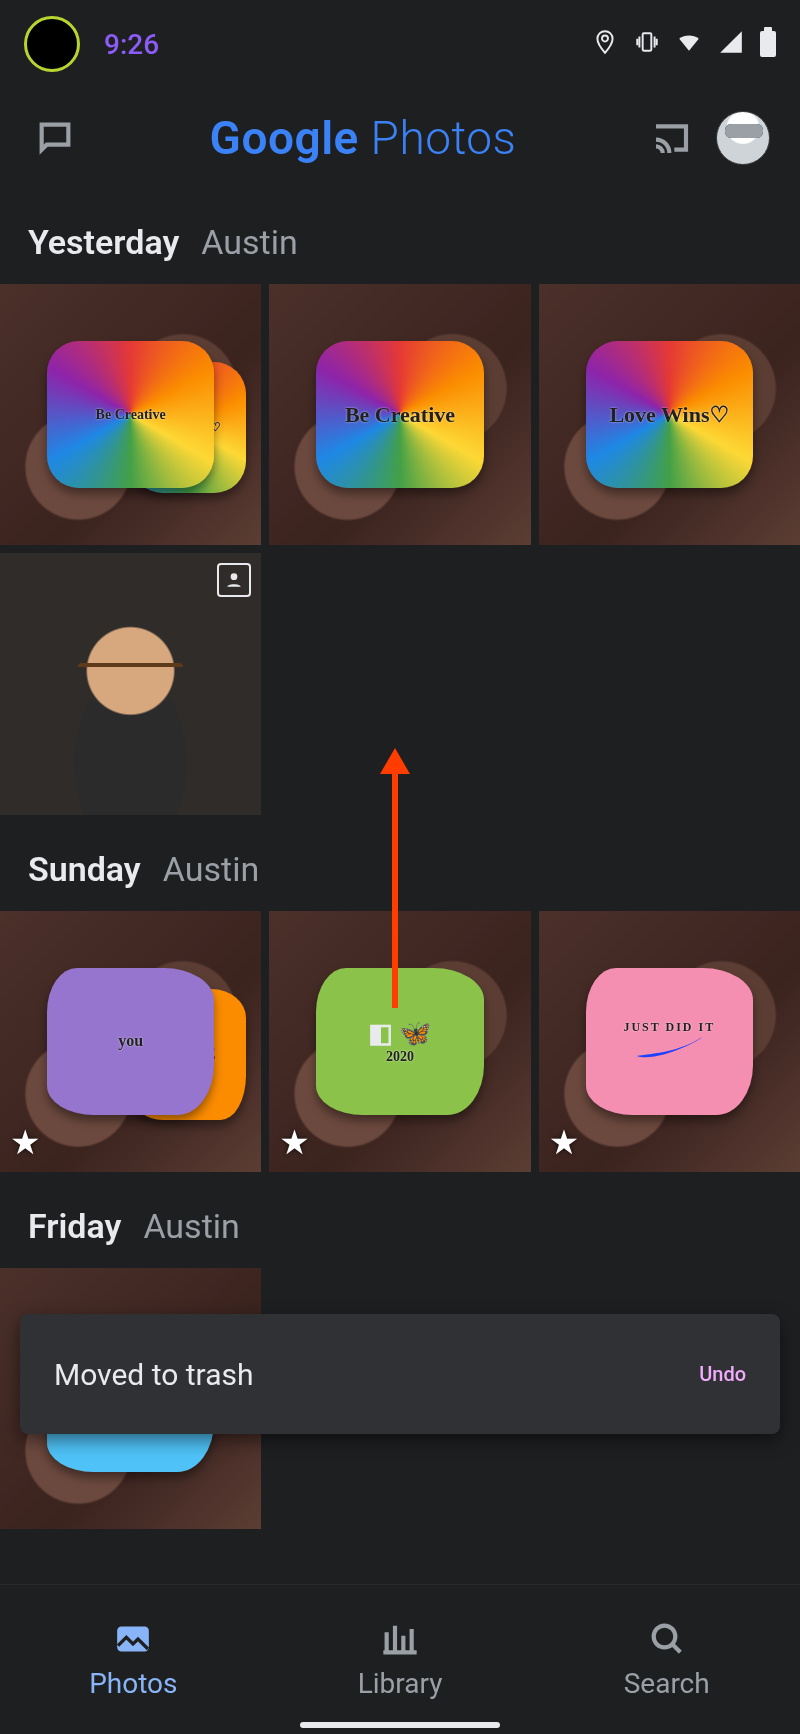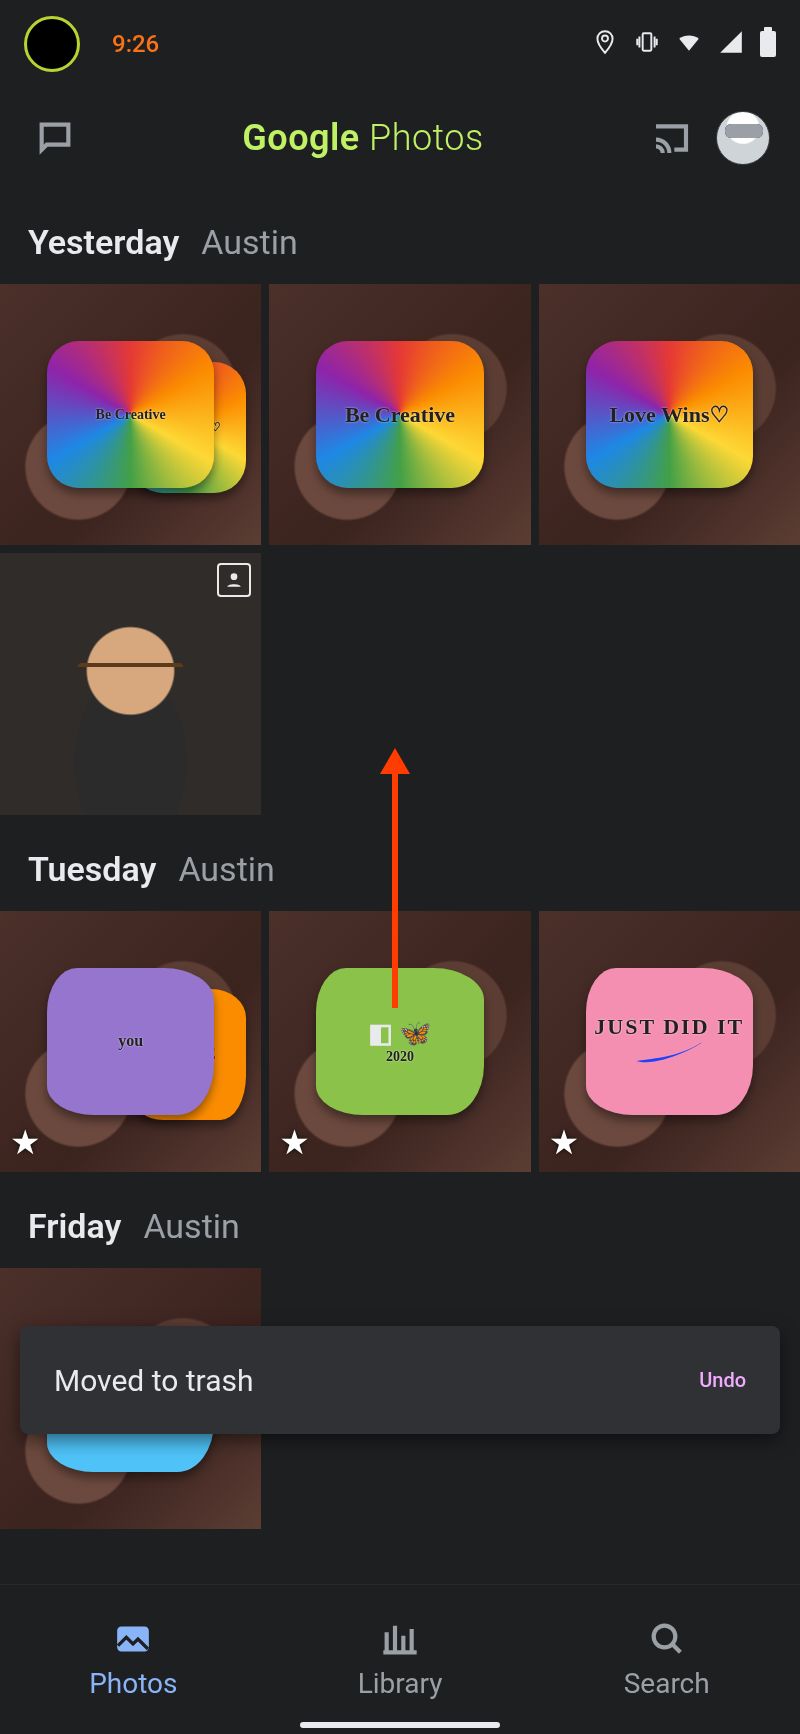--- a/index.html
+++ b/index.html
@@ -3,29 +3,29 @@
 <meta charset="utf-8">
 <style>
   * { margin: 0; padding: 0; box-sizing: border-box; }
   html, body { width: 800px; height: 1734px; background: #1e1f21; font-family: Roboto, "Helvetica Neue", Arial, sans-serif; color: #e8eaed; overflow: hidden; }
   .screen { position: relative; width: 800px; height: 1734px; display: flex; flex-direction: column; }
 
   
   .status-bar { height: 88px; display: flex; align-items: center; padding: 0 24px; }
   .status-left { display: flex; align-items: center; gap: 24px; }
   .profile-ring { width: 56px; height: 56px; border-radius: 50%; border: 3px solid #b8d430; background: #000; }
-  .clock { font-size: 24px; font-weight: 500; color: #f97316; margin-left: 8px; }
+  .clock { font-size: 28px; font-weight: 500; color: #8b5cf6; }
   .status-right { display: flex; align-items: center; gap: 16px; margin-left: auto; }
   .status-right svg { width: 26px; height: 26px; fill: #e8eaed; }
   .battery { width: 16px; height: 26px; background: #e8eaed; border-radius: 2px; position: relative; }
   .battery::before { content: ""; position: absolute; top: -4px; left: 4px; width: 8px; height: 4px; background: #e8eaed; border-radius: 1px 1px 0 0; }
 
   
   .app-header { height: 100px; display: flex; align-items: center; padding: 0 30px; gap: 20px; }
-  .app-header .title { flex: 1; text-align: center; font-size: 36px; color: #bef264; letter-spacing: .5px; }
+  .app-header .title { flex: 1; text-align: center; font-size: 46px; color: #3b82f6; letter-spacing: .5px; }
   .app-header .title .bold { font-weight: 600; }
   .app-header .title .light { font-weight: 300; }
   .icon-btn { width: 50px; height: 50px; display: flex; align-items: center; justify-content: center; }
   .icon-btn svg { width: 40px; height: 40px; stroke: #9aa0a6; fill: none; stroke-width: 2.5; }
   .avatar { width: 54px; height: 54px; border-radius: 50%; background: radial-gradient(circle at 50% 30%, #fff 0 35%, #cfd4d9 38% 100%); position: relative; overflow: hidden; border: 1px solid #3c4043; }
   .avatar::after { content:""; position:absolute; top:12px; left:8px; width:38px; height:14px; background:#1a237e; border-radius:6px; box-shadow: 0 20px 0 0 #9aa0a6 inset; }
 
   
   .content { flex: 1; overflow: hidden; position: relative; }
   .section-header { display: flex; align-items: flex-start; gap: 22px; padding: 34px 28px 22px; }
@@ -62,21 +62,21 @@
   .scroll-handle .tri { width:0; height:0; border-left:10px solid transparent; border-right:10px solid transparent; }
   .scroll-handle .up { border-bottom:12px solid #c0c4c8; }
   .scroll-handle .down { border-top:12px solid #c0c4c8; }
 
   
   .annotation-arrow { position:absolute; left:380px; top:560px; width:30px; height:260px; pointer-events:none; }
   .annotation-arrow .shaft { position:absolute; left:12px; top:20px; width:6px; height:240px; background:#ff3d00; }
   .annotation-arrow .head { position:absolute; left:0; top:0; width:0; height:0; border-left:15px solid transparent; border-right:15px solid transparent; border-bottom:26px solid #ff3d00; }
 
   
-  .toast { position:absolute; left:20px; right:20px; bottom:150px; background:#303134; border-radius:8px; height:108px; display:flex; align-items:center; padding:0 34px; box-shadow:0 6px 18px rgba(0,0,0,.5); }
+  .toast { position:absolute; left:20px; right:20px; bottom:150px; background:#303134; border-radius:8px; height:120px; display:flex; align-items:center; padding:0 34px; box-shadow:0 6px 18px rgba(0,0,0,.5); }
   .toast .msg { font-size:30px; color:#e8eaed; }
   .toast .undo { margin-left:auto; color:#f0abfc; font-size:20px; font-weight:500; }
 
   
   .bottom-nav { height:150px; background:#1e1f21; display:flex; align-items:center; border-top:1px solid rgba(255,255,255,.05); position:relative; }
   .nav-item { flex:1; display:flex; flex-direction:column; align-items:center; justify-content:center; gap:8px; color:#9aa0a6; font-size:28px; }
   .nav-item.active { color:#8ab4f8; }
   .nav-item svg { width:40px; height:40px; }
   .nav-item.active svg { fill:#8ab4f8; stroke:#8ab4f8; }
   .nav-item:not(.active) svg { fill:none; stroke:#9aa0a6; stroke-width:2.5; }
@@ -180,21 +180,21 @@
         <div class="face-badge">
           <svg viewBox="0 0 24 24">
               <circle cx="12" cy="8" r="4"></circle>
               <path d="M4 20c0-4 16-4 16 0"></path>
             </svg>
         </div>
       </div>
     </div>
 
     <div class="section-header">
-      <span class="day">Tuesday</span>
+      <span class="day">Sunday</span>
       <span class="loc">Austin</span>
     </div>
     <div class="grid">
       <div class="thumb two-rocks">
         <div class="rock-bg"></div>
         <div class="rock-shape orange-rock">
             <span class="rock-text" style="font-size:16px;color:#b71c1c">I LOVE</span>
           </div>
         <div class="rock-shape purple-rock">
             <span class="rock-text" style="font-size:16px">you</span>
@@ -205,21 +205,21 @@
         <div class="rock-bg"></div>
         <div class="rock-shape green-rock" style="flex-direction:column;">
           <div style="font-size:26px">◧ 🦋</div>
           <span class="rock-text" style="font-size:14px">2020</span>
         </div>
         <span class="star">★</span>
       </div>
       <div class="thumb">
         <div class="rock-bg"></div>
         <div class="rock-shape pink-rock" style="flex-direction:column;">
-          <span class="rock-text" style="font-size:22px;letter-spacing:2px">JUST DID IT</span>
+          <span class="rock-text" style="font-size:12px;letter-spacing:2px">JUST DID IT</span>
           <svg viewBox="0 0 60 24" width="70" height="28">
               <path d="M2 18 C 20 24, 58 4, 58 2 C 40 14, 18 16, 2 18 Z" fill="#1e40ff"></path>
             </svg>
         </div>
         <span class="star">★</span>
       </div>
     </div>
 
     <div class="section-header">
       <span class="day">Friday</span>

